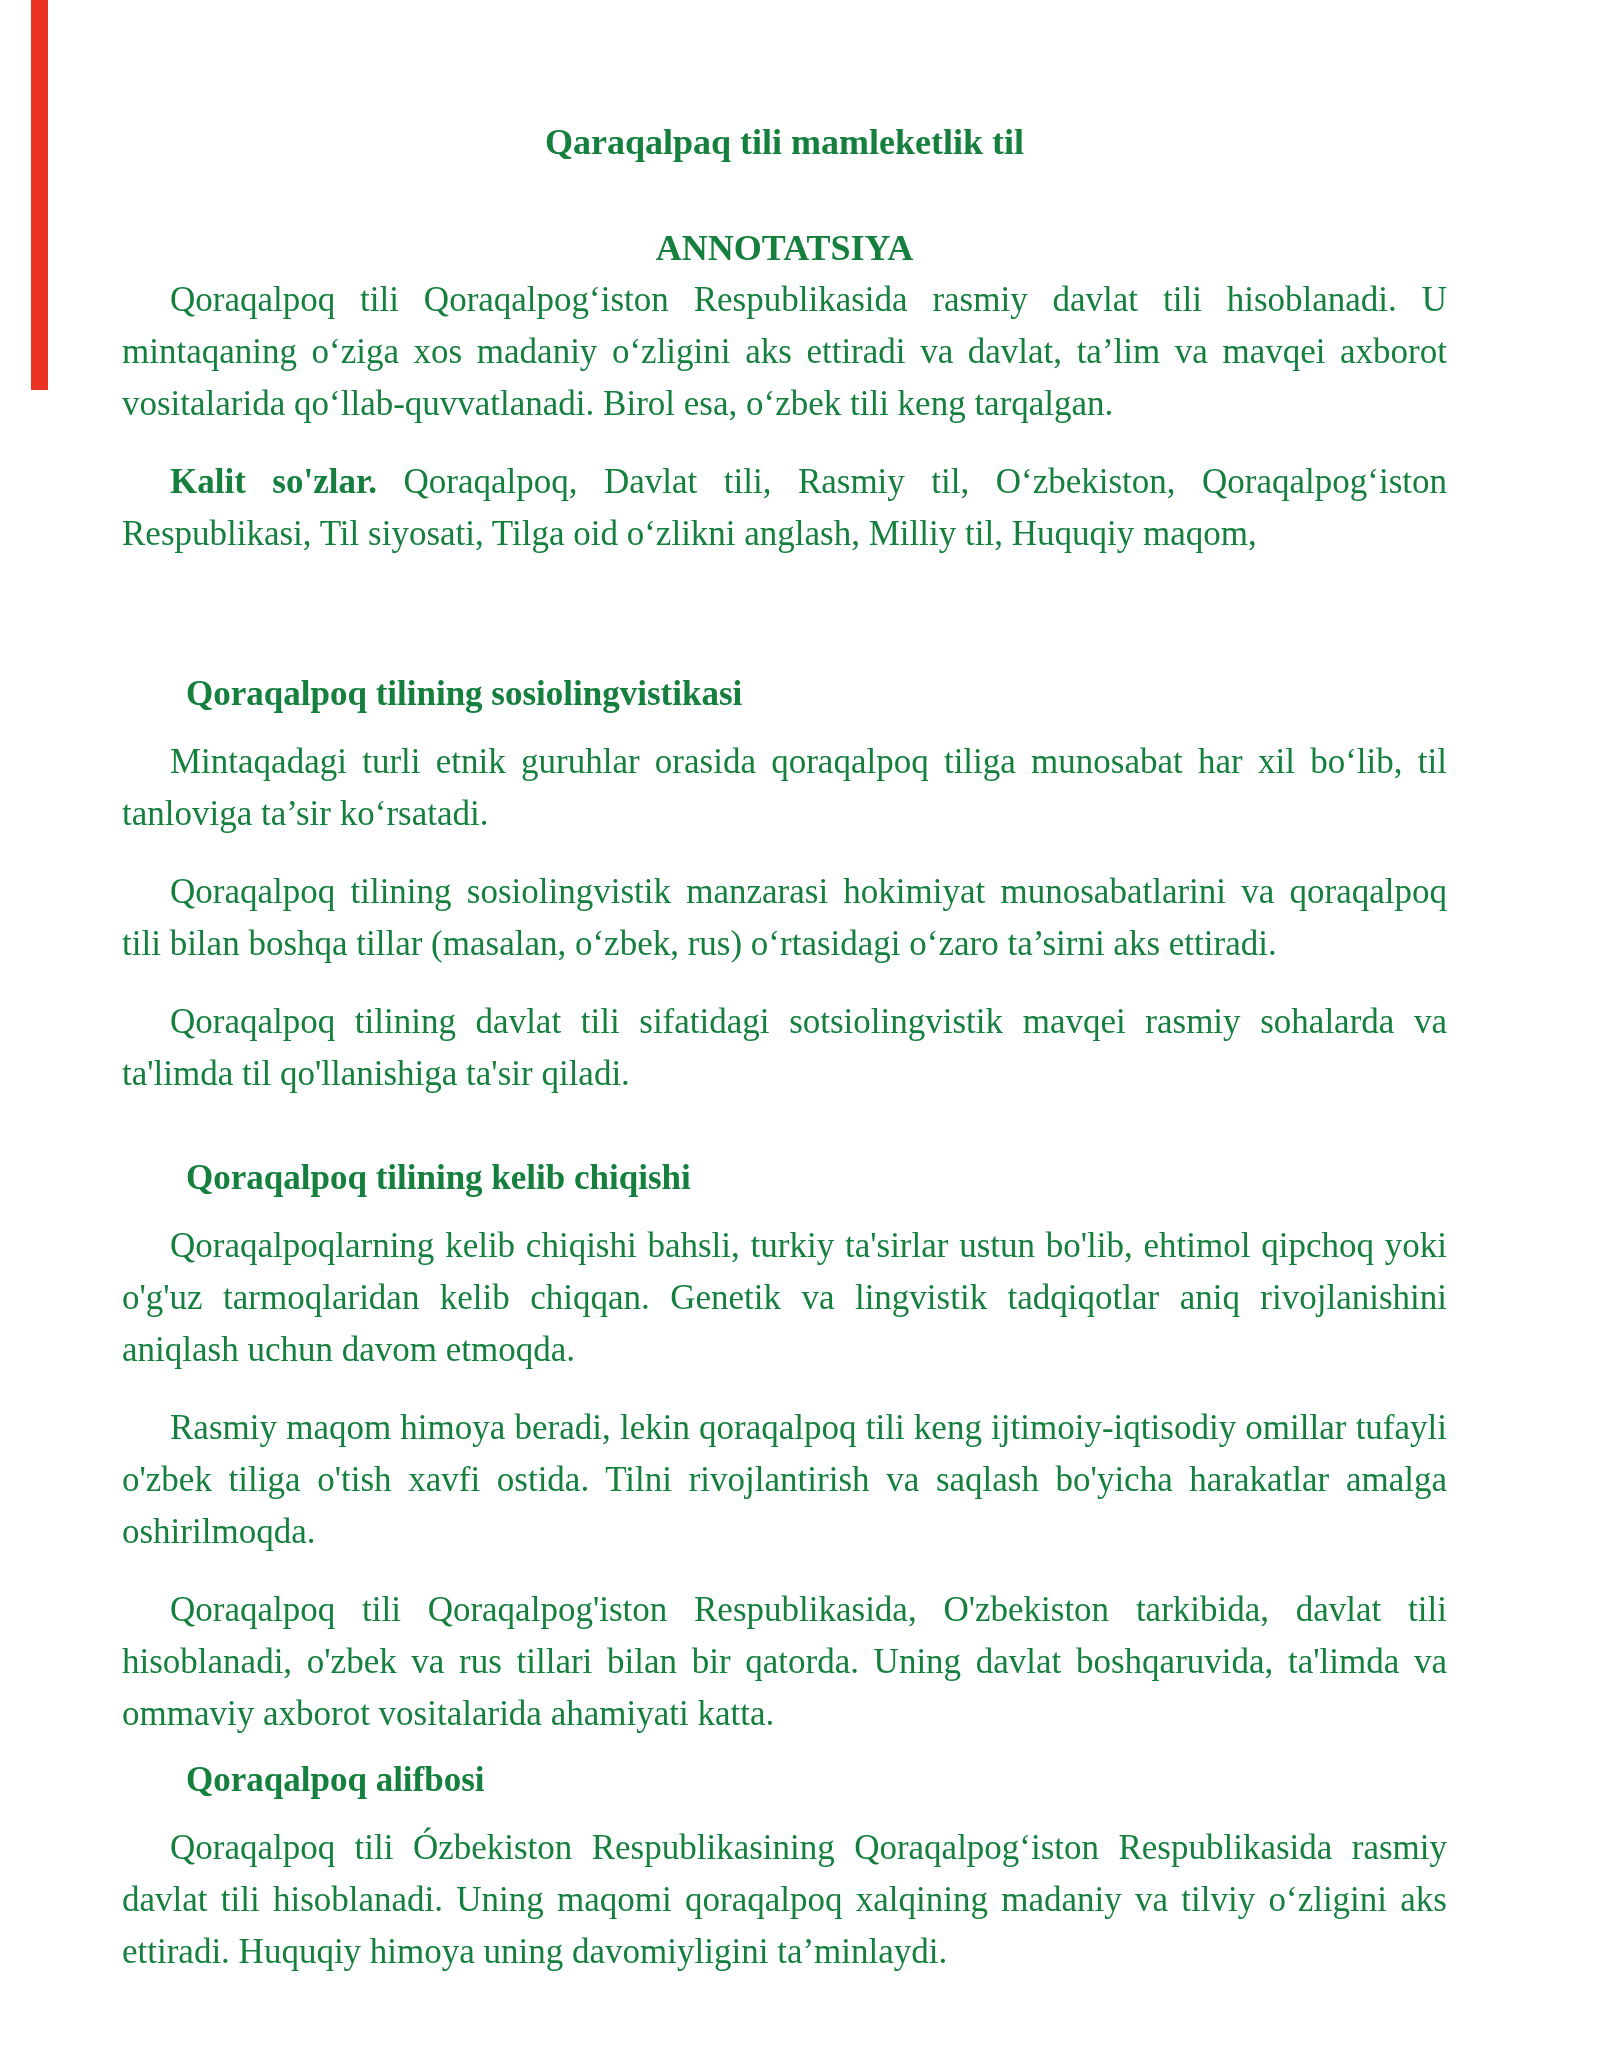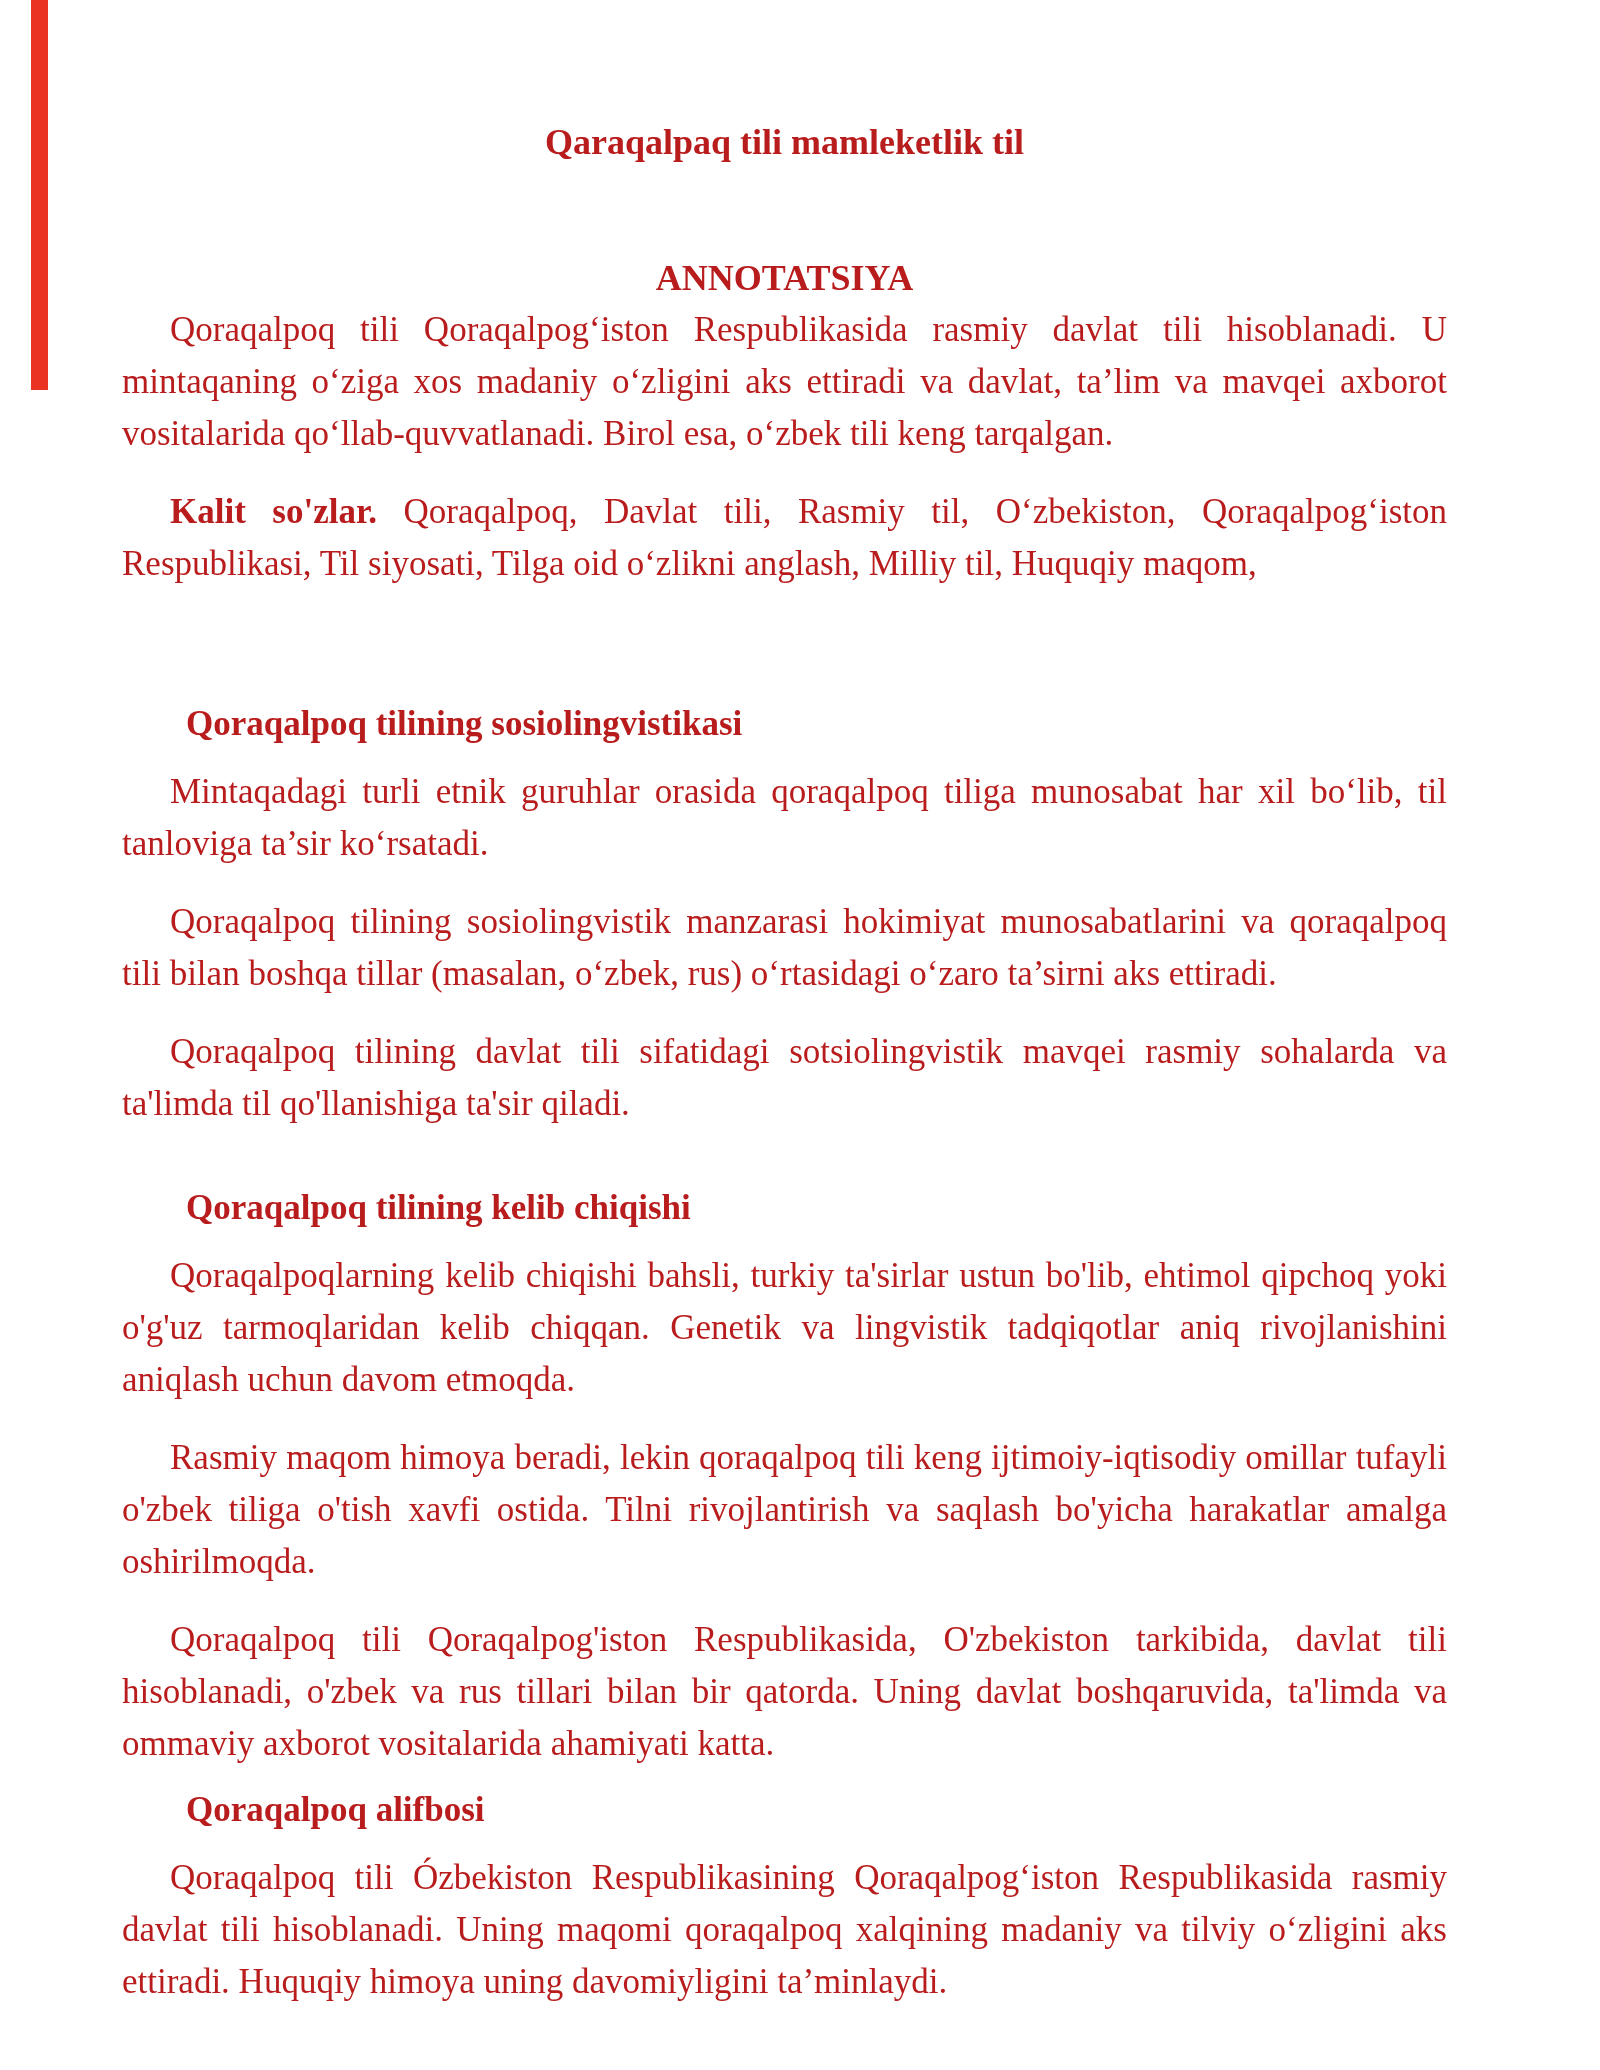--- a/index.html
+++ b/index.html
@@ -7,21 +7,21 @@
     padding: 0;
     background: #ffffff;
   }
   .page {
     position: relative;
     width: 1600px;
     height: 2070px;
     background: #ffffff;
     overflow: hidden;
     font-family: "Liberation Serif", "DejaVu Serif", serif;
-    color: #b91c1c;
+    color: #15803d;
   }
   .red-strip {
     position: absolute;
     left: 31px;
     top: 0;
     width: 17px;
     height: 390px;
   }
   .content {
     position: absolute;
@@ -31,21 +31,21 @@
     padding-top: 116px;
   }
   .centered-line {
     text-align: center;
     font-weight: bold;
     font-size: 36px;
     line-height: 52px;
     margin: 0;
   }
   .doc-author { margin-top: 50px; }
-  .annotation-heading { margin-top: 84px; }
+  .annotation-heading { margin-top: 54px; }
   .para {
     font-size: 35px;
     line-height: 52px;
     text-align: justify;
     text-indent: 48px;
     margin: 0;
   }
   .section-heading {
     font-size: 35px;
     line-height: 52px;

